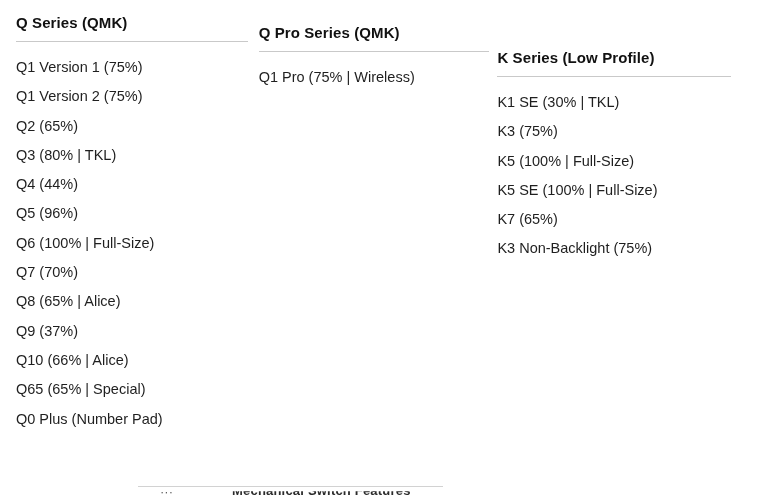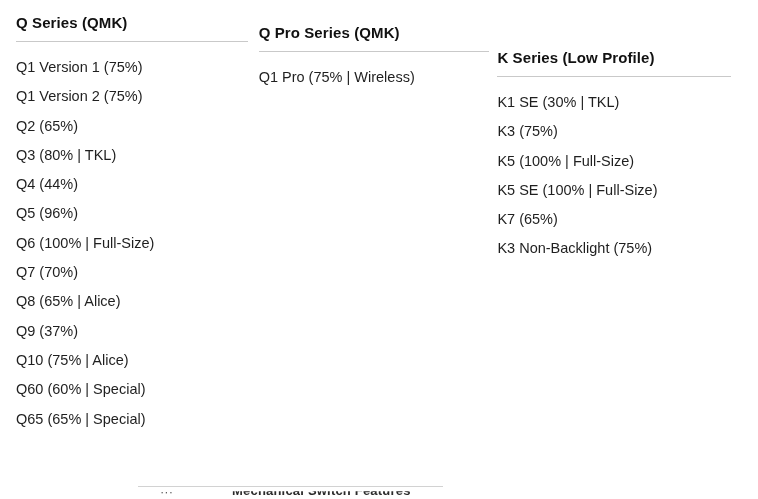--- a/index.html
+++ b/index.html
@@ -117,23 +117,23 @@
         <li class="item">Q1 Version 1 (75%)</li>
         <li class="item">Q1 Version 2 (75%)</li>
         <li class="item">Q2 (65%)</li>
         <li class="item">Q3 (80% | TKL)</li>
         <li class="item">Q4 (44%)</li>
         <li class="item">Q5 (96%)</li>
         <li class="item">Q6 (100% | Full-Size)</li>
         <li class="item">Q7 (70%)</li>
         <li class="item">Q8 (65% | Alice)</li>
         <li class="item">Q9 (37%)</li>
-        <li class="item">Q10 (75% | Alice)</li>
-        <li class="item">Q60 (60% | Special)</li>
+        <li class="item">Q10 (66% | Alice)</li>
         <li class="item">Q65 (65% | Special)</li>
+        <li class="item">Q0 Plus (Number Pad)</li>
       </ul>
     </div>
 
     <div class="column col-1">
       <div class="col-title">Q Pro Series (QMK)</div>
       <hr class="col-rule">
       <ul class="items">
         <li class="item">Q1 Pro (75% | Wireless)</li>
       </ul>
     </div>

